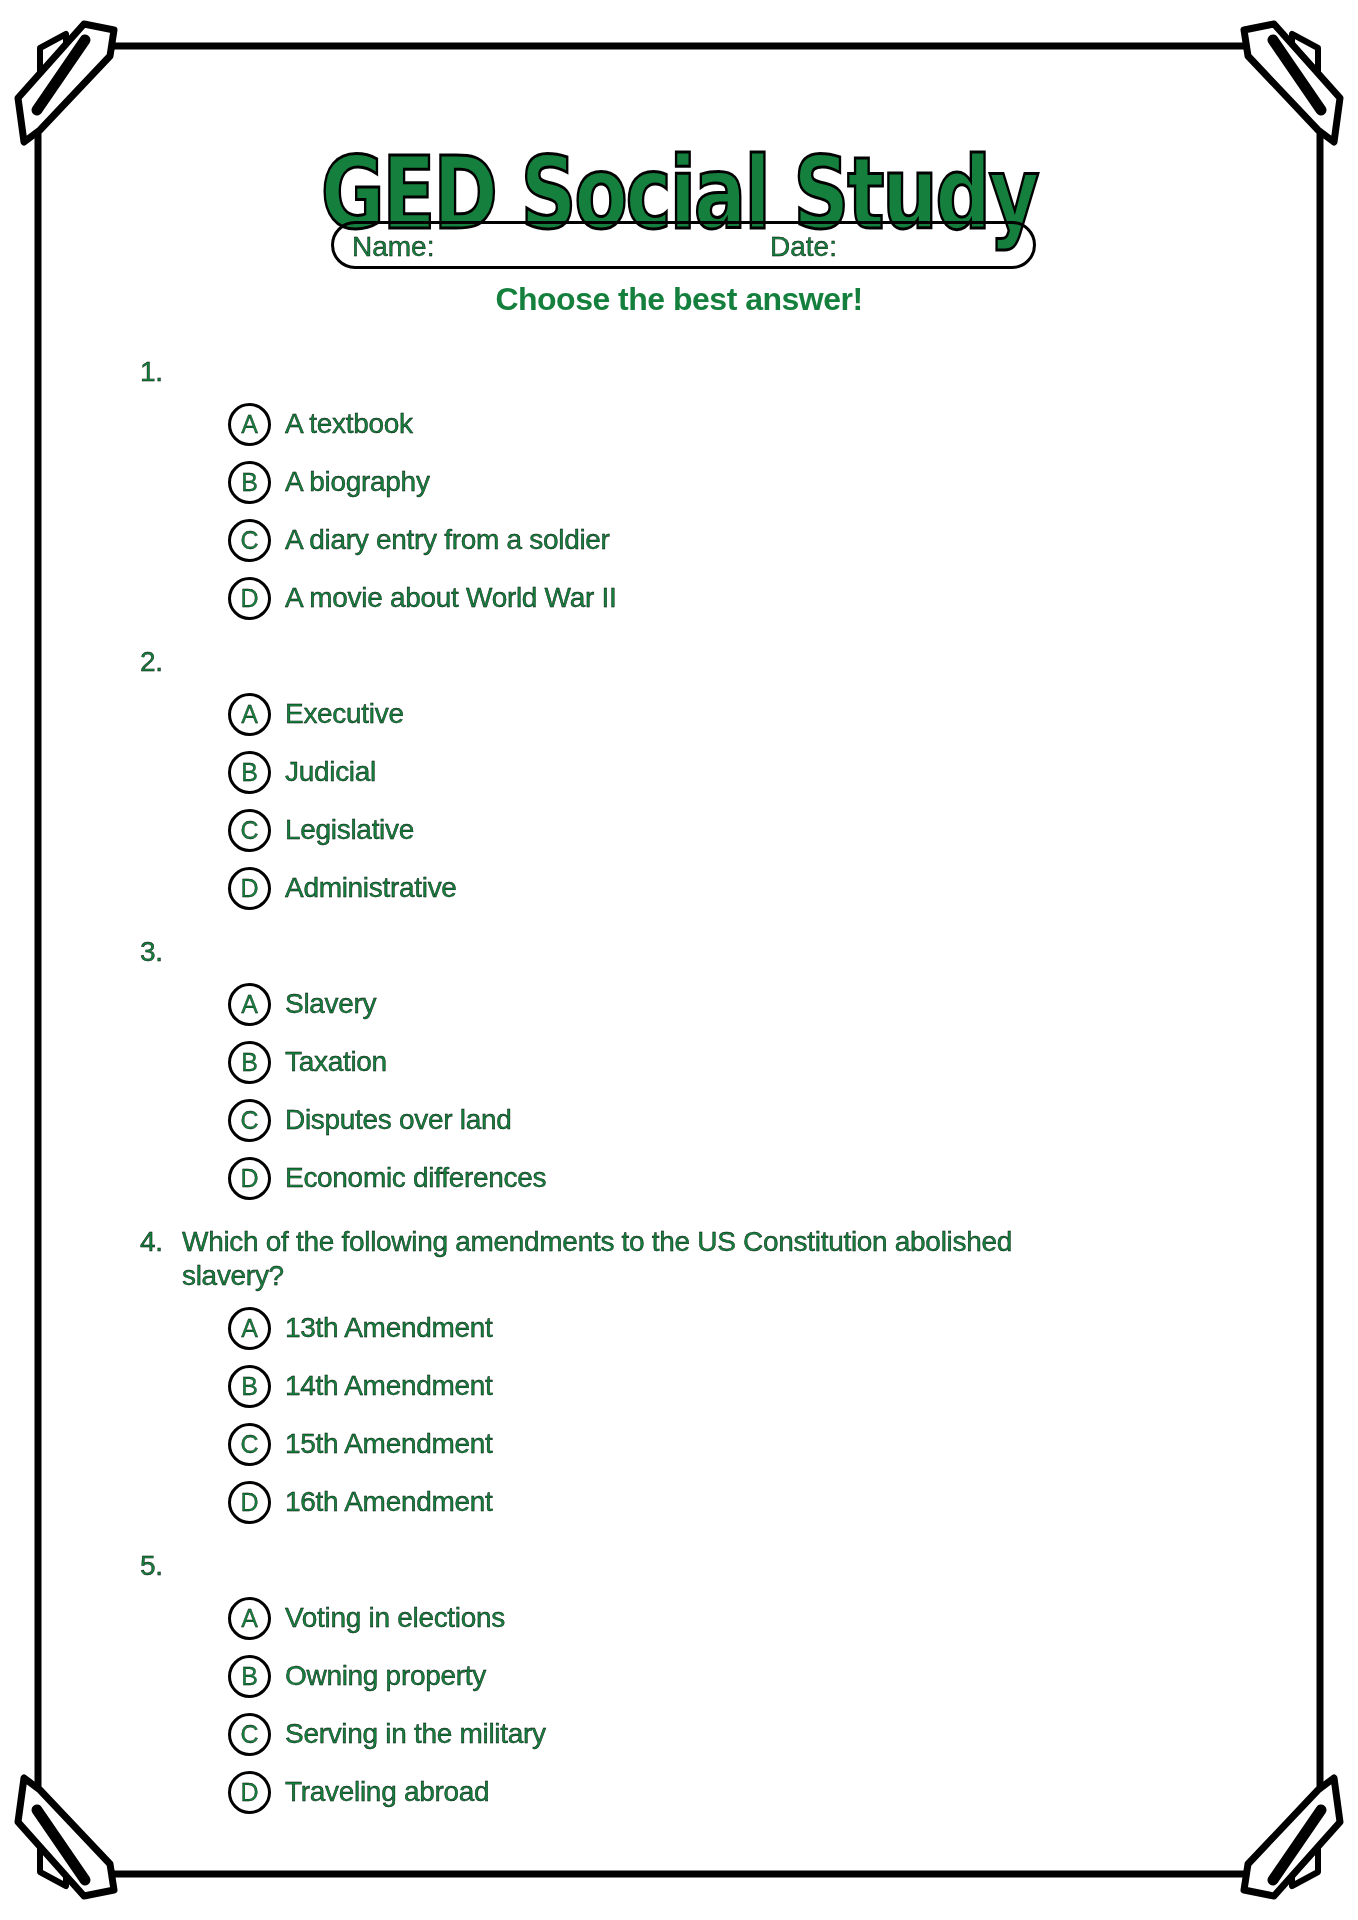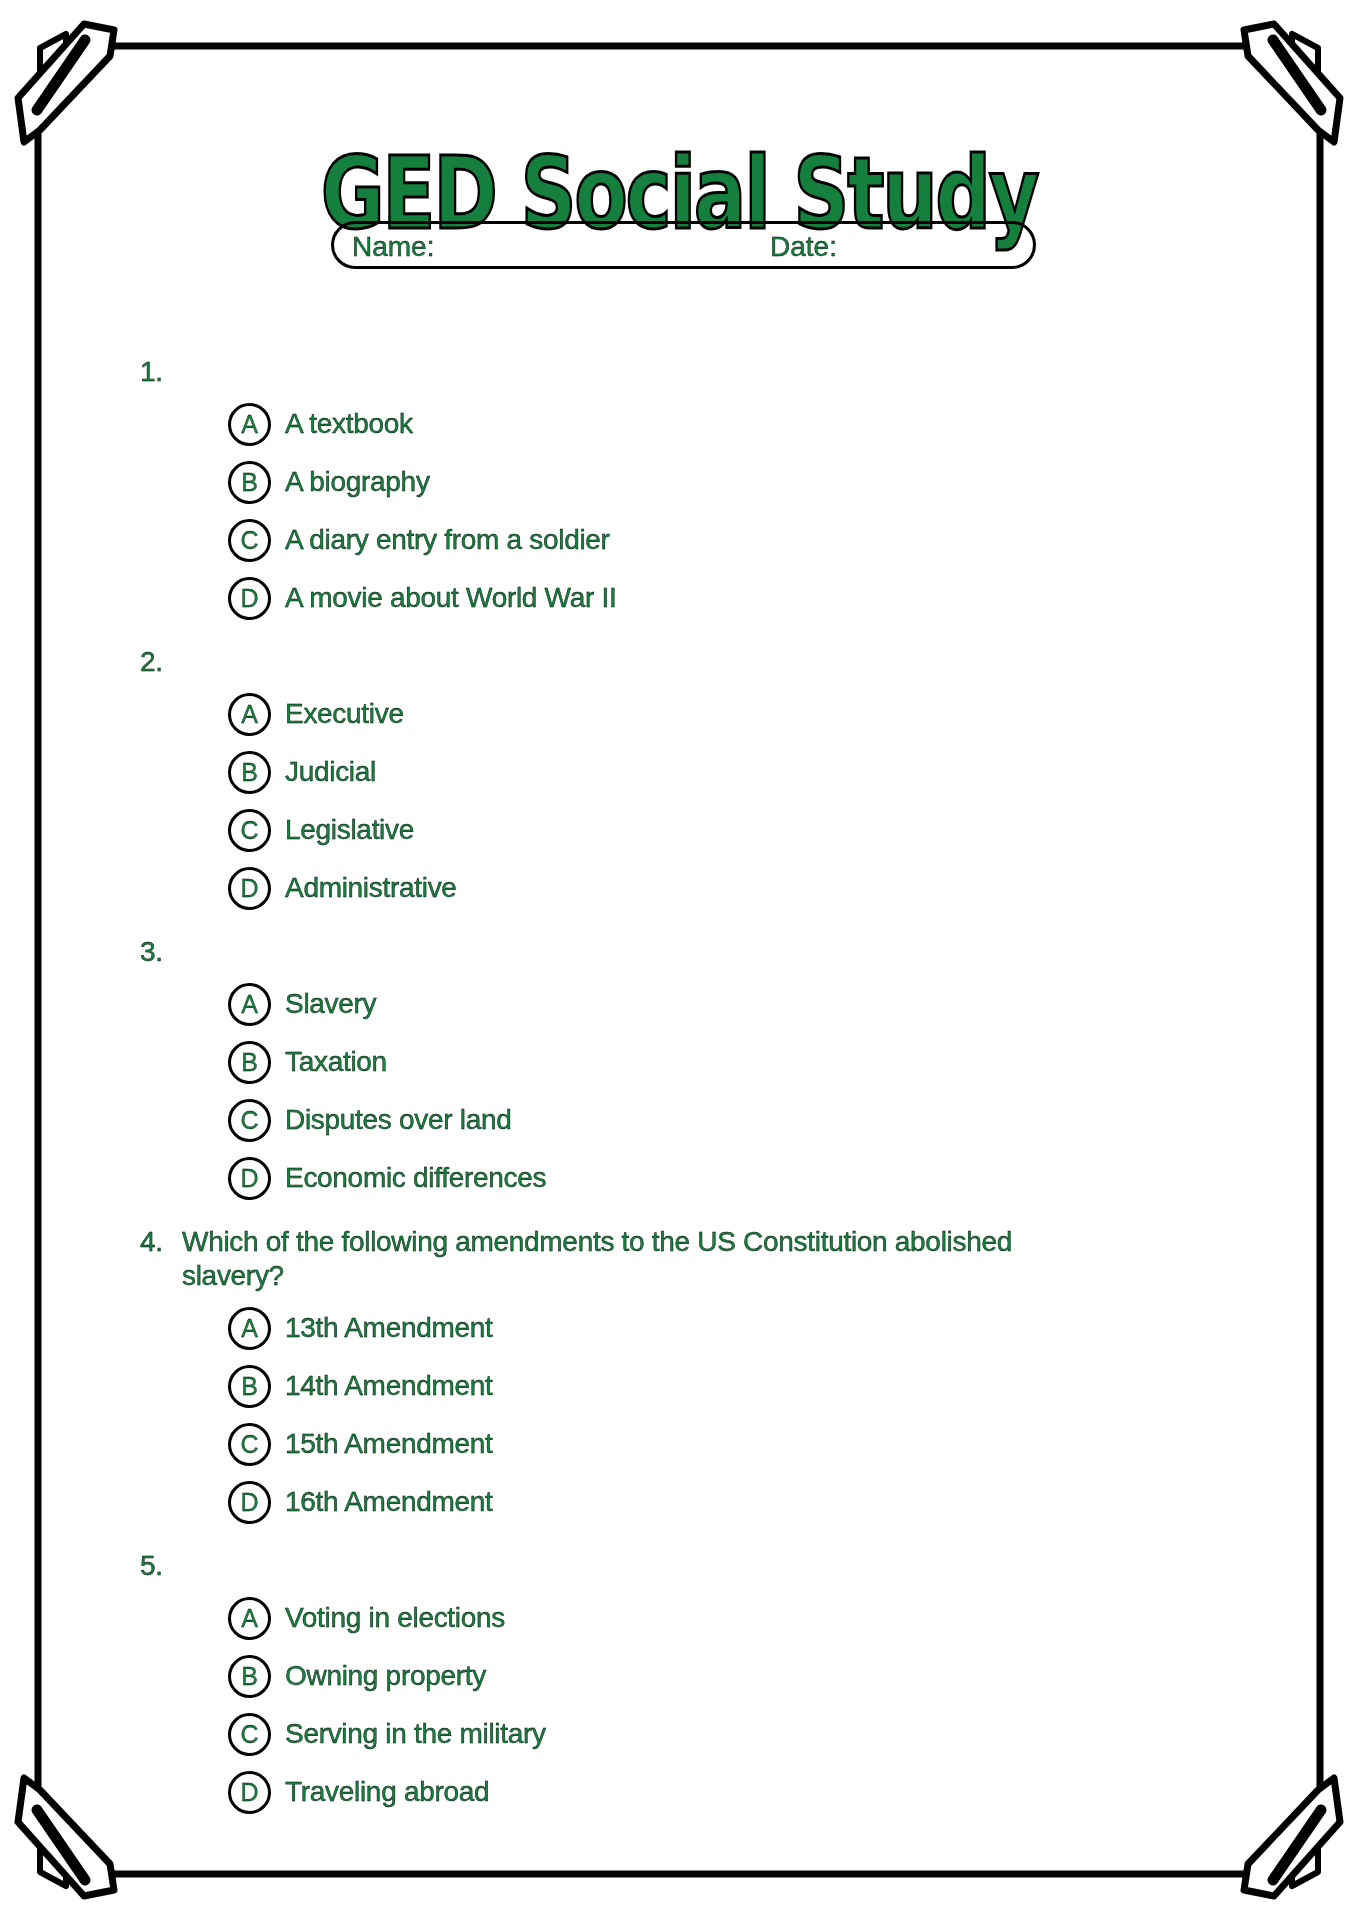--- a/index.html
+++ b/index.html
@@ -92,20 +92,21 @@
 
   <h1 class="title">GED Social Study</h1>
 
   <div class="namedate">
     <span class="nd-label name">Name:</span>
     <span class="nd-write name"></span>
     <span class="nd-label date">Date:</span>
     <span class="nd-write date"></span>
   </div>
 
+  <div class="instruction">Choose the best answer!</div>
 
   <div class="questions" id="questions">
   <div class="question">
     <div class="q-line">
       <span class="q-num">1.</span>
     </div>
     <div class="options">
   <div class="option">
     <span class="bubble">A</span>
     <span class="opt-text">A textbook</span>

